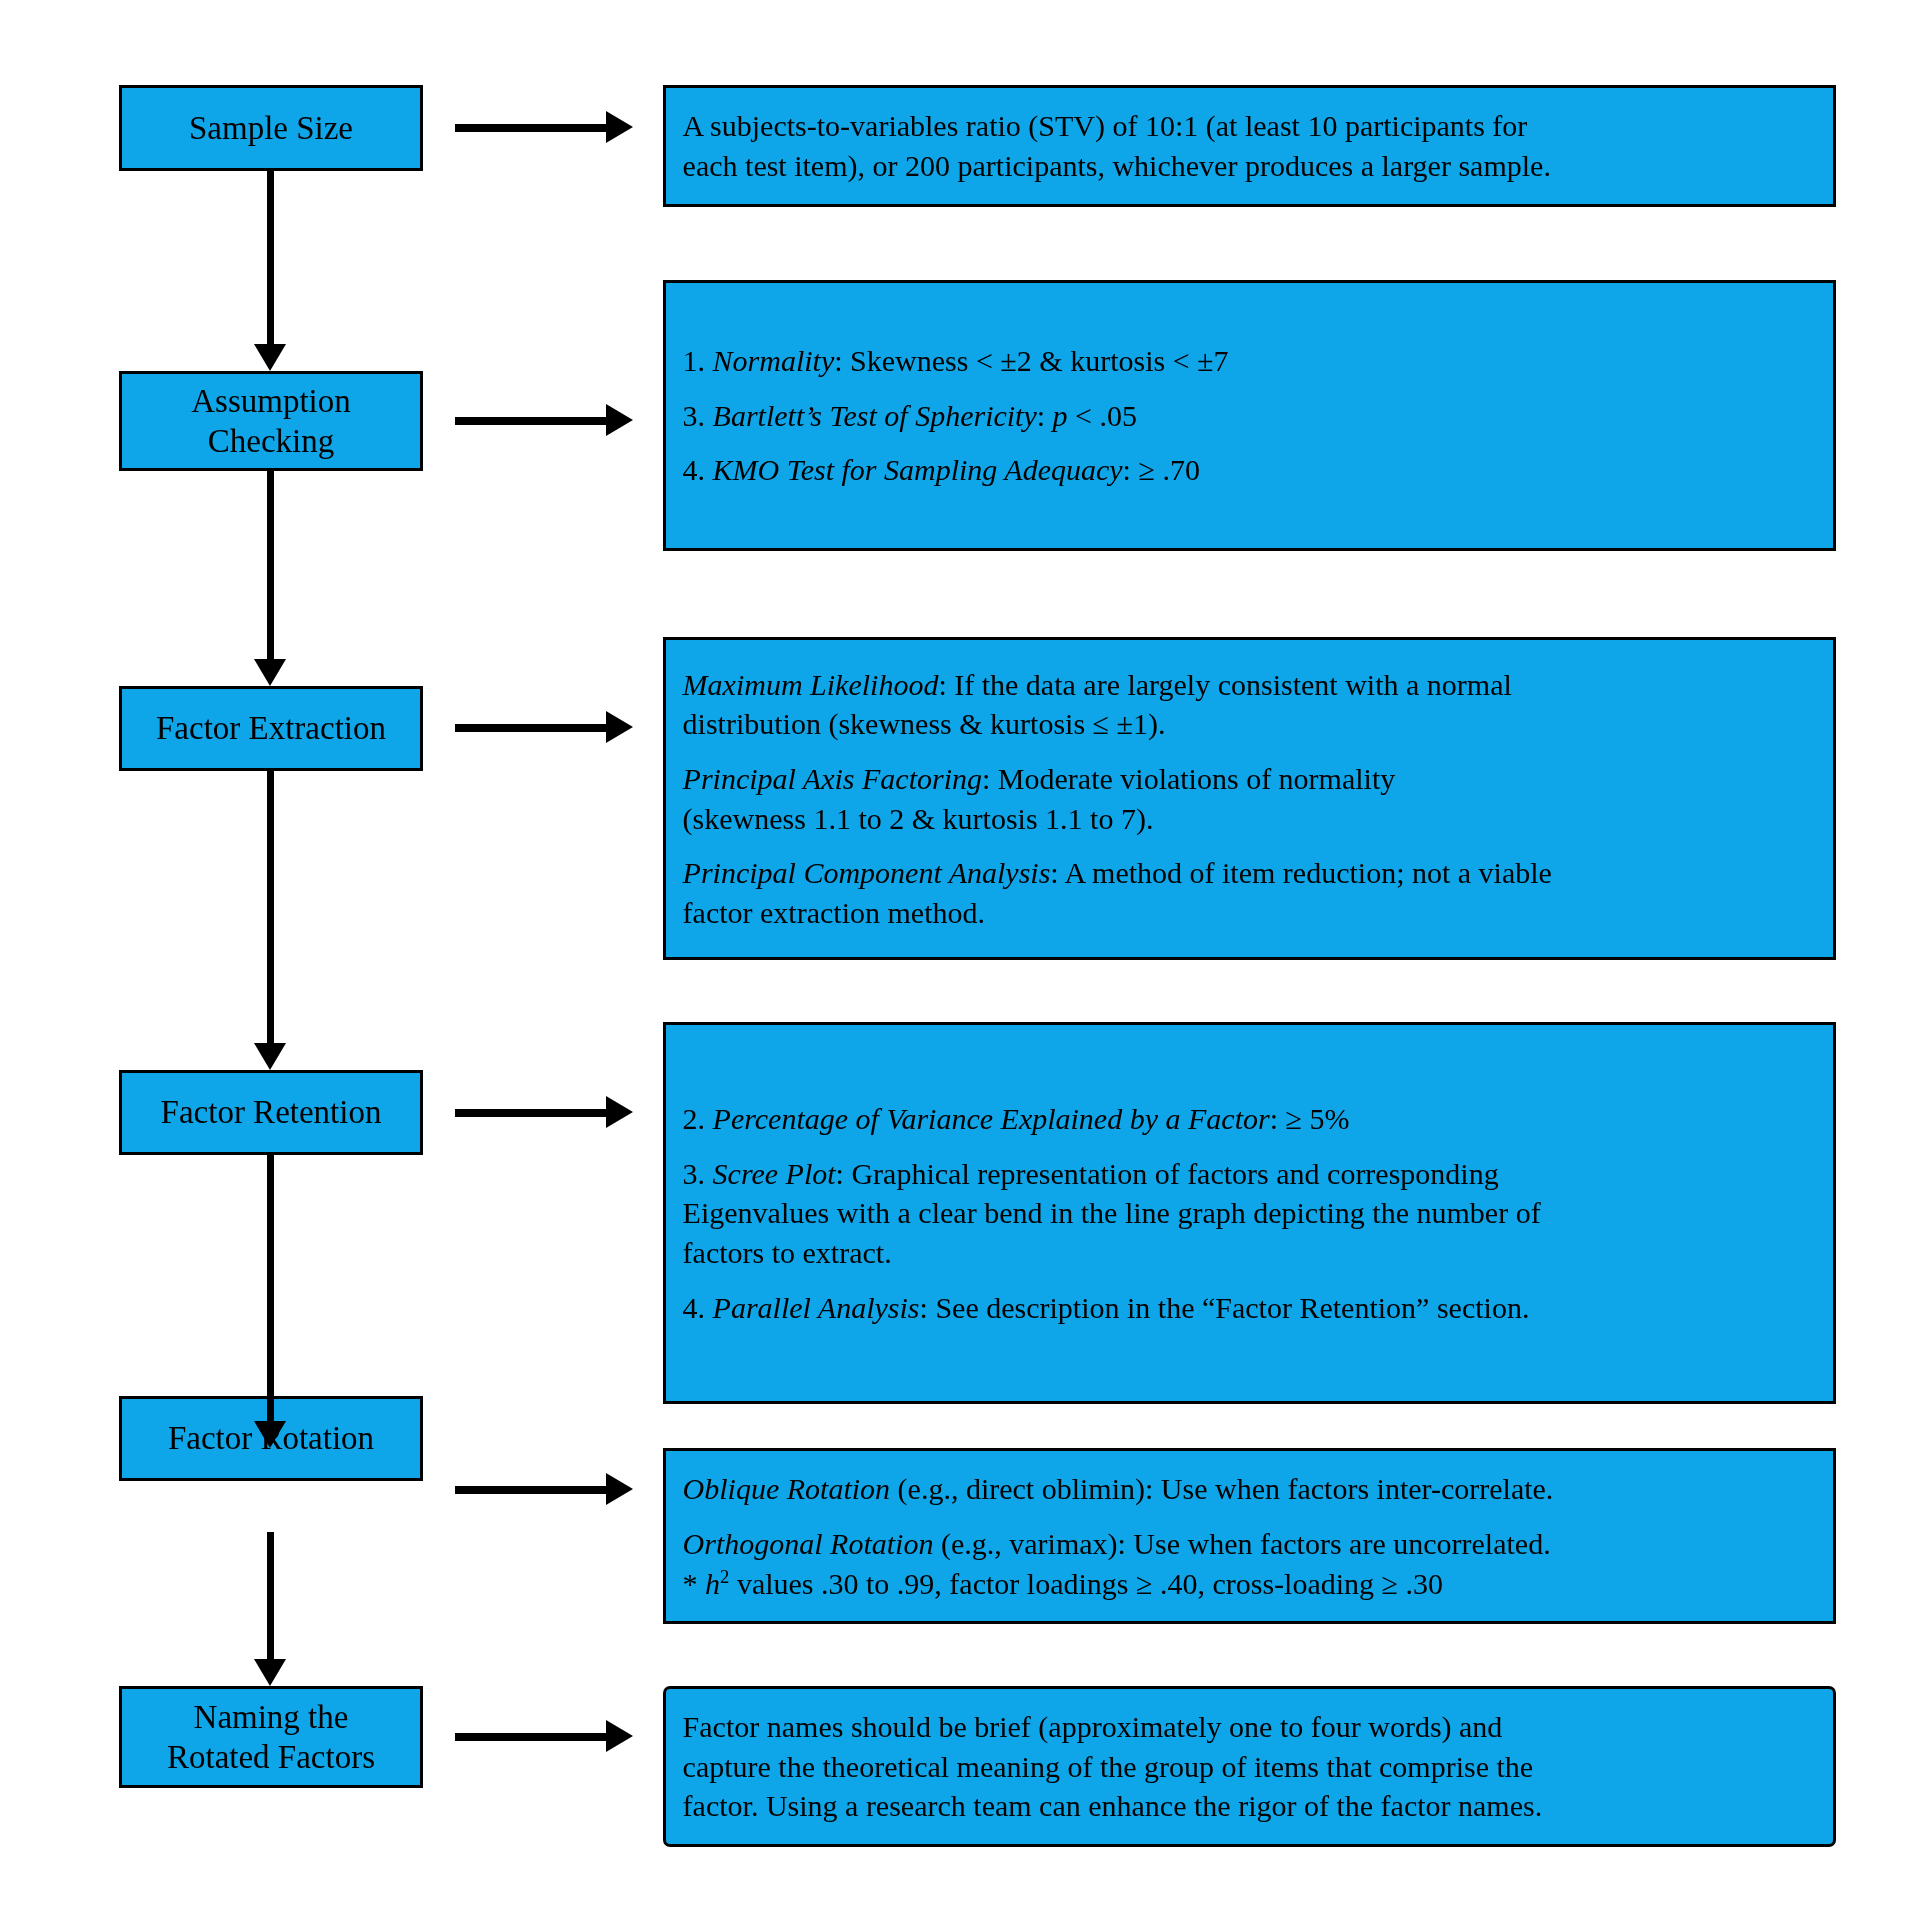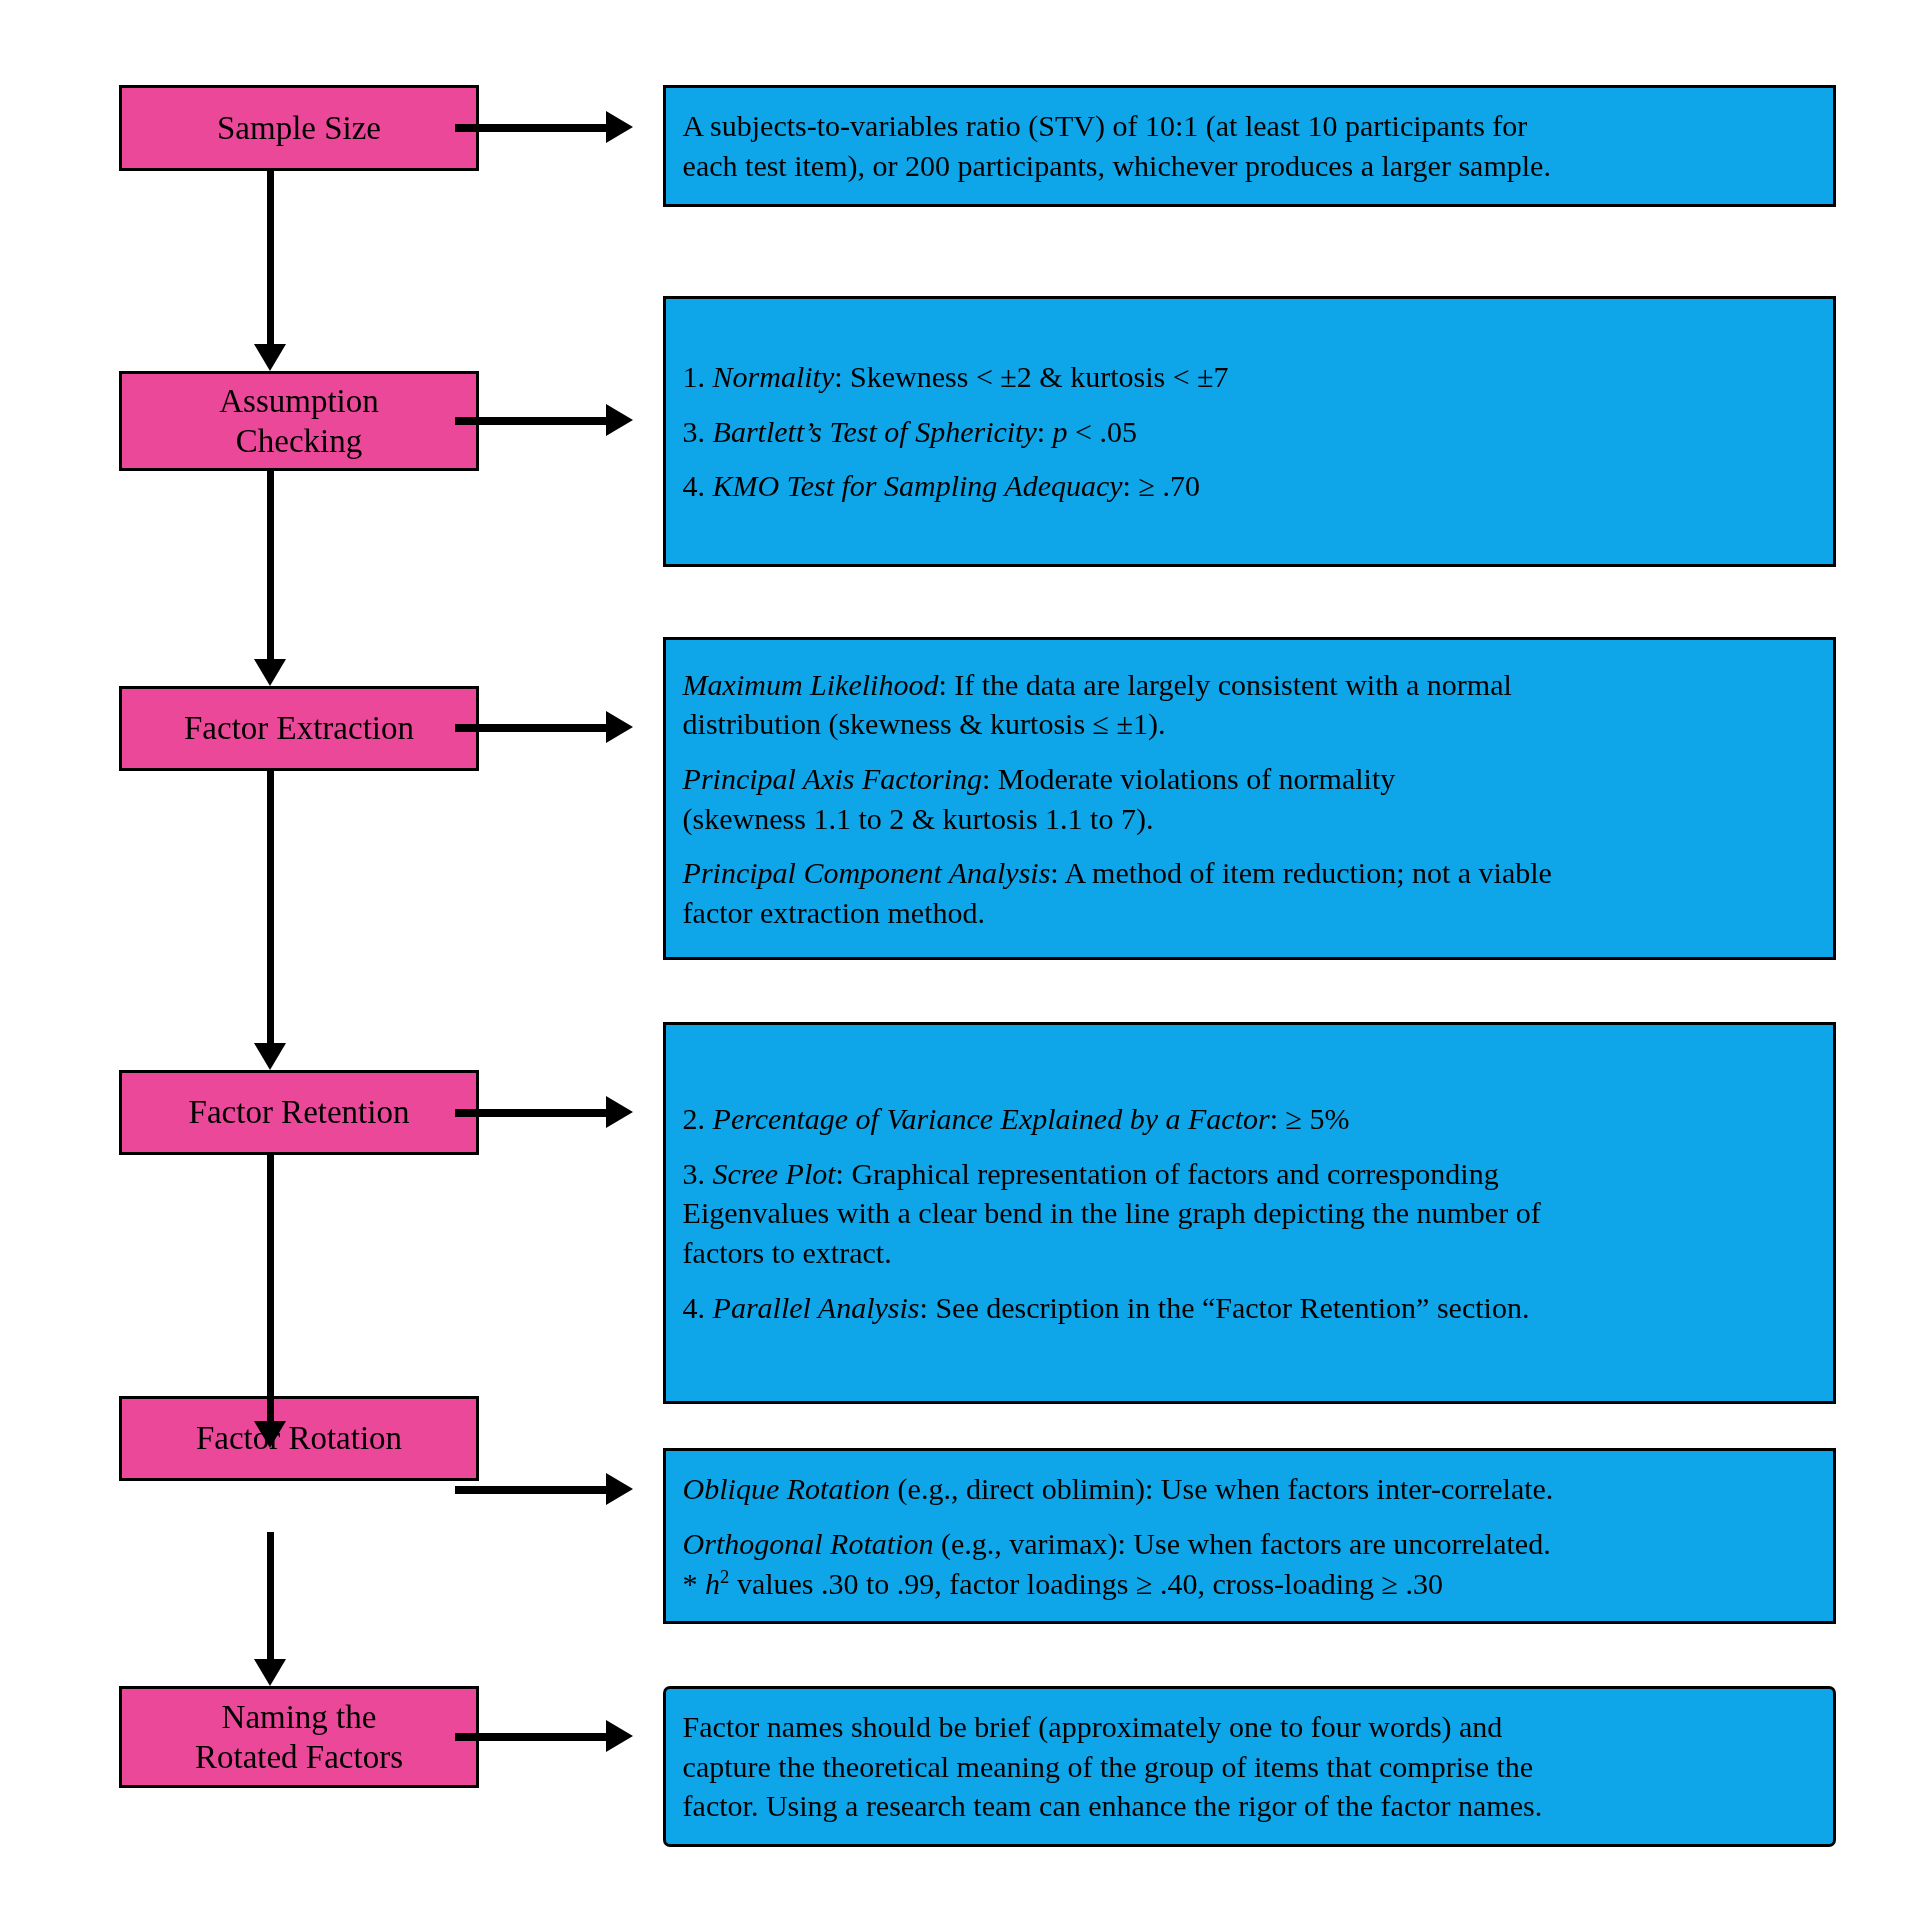--- a/index.html
+++ b/index.html
@@ -17,23 +17,23 @@
   }
   .canvas {
     position: absolute;
     inset: 0;
   }
 
   
   .node {
     position: absolute;
     left: 119px;
-    width: 360px;
+    width: 304px;
     border: 3px solid #000;
-    background: #ec4899;
+    background: #0ea5e9;
     box-sizing: border-box;
     display: flex;
     align-items: center;
     justify-content: center;
     text-align: center;
   }
   .node-label {
     font-size: 33px;
     line-height: 1.22;
     display: inline-block;
@@ -59,21 +59,21 @@
     line-height: 1.32;
     display: flex;
     flex-direction: column;
     justify-content: center;
   }
   .detail p { margin: 7.6px 0; }
   .detail p.hang { padding-left: 33px; text-indent: -33px; }
   .detail em { font-style: italic; }
   .detail sup { font-size: 0.62em; line-height: 0; }
   #d0 { top: 85px;  min-height: 115px; }
-  #d1 { top: 280px;  min-height: 271px; margin-top: 16px; }
+  #d1 { top: 280px;  min-height: 271px; }
   #d2 { top: 637px;  min-height: 323px; }
   #d3 { top: 1022px; min-height: 382px; }
   #d4 { top: 1448px; min-height: 158px; }
   #d5 { top: 1686px; min-height: 137px; border-radius: 7px; }
 
   
   .varrow {
     position: absolute;
     left: 267px;
     width: 6.8px;

